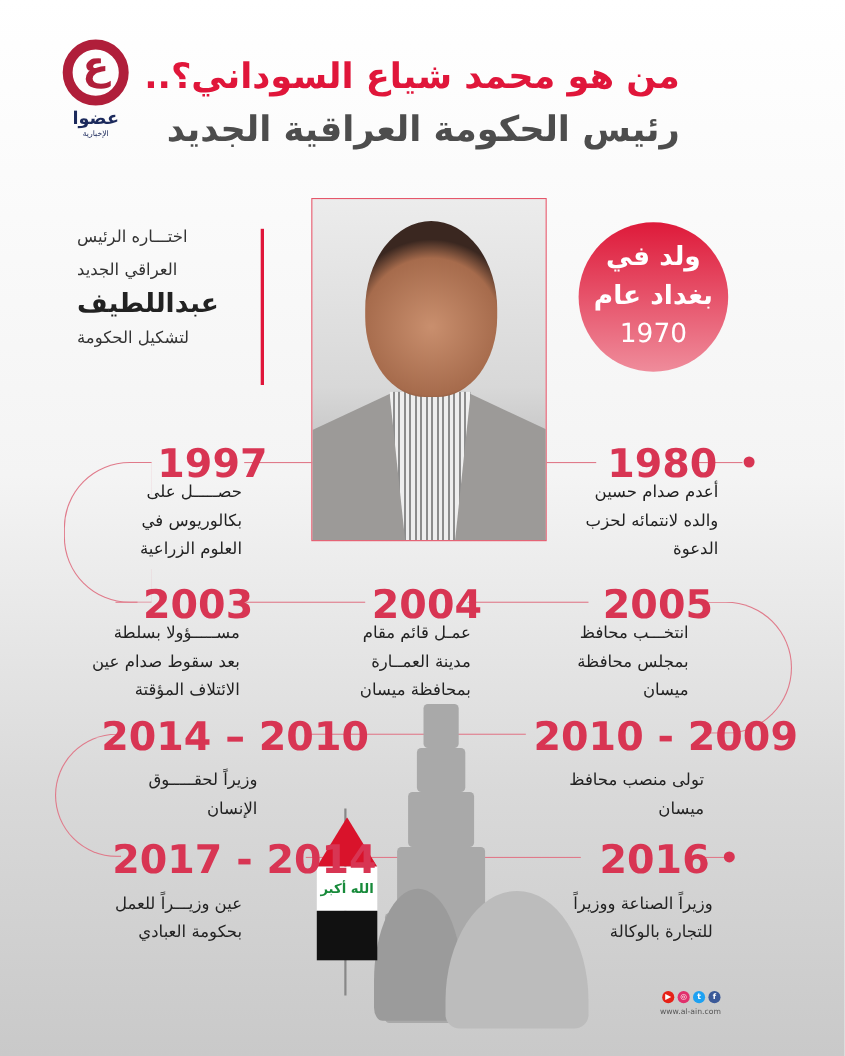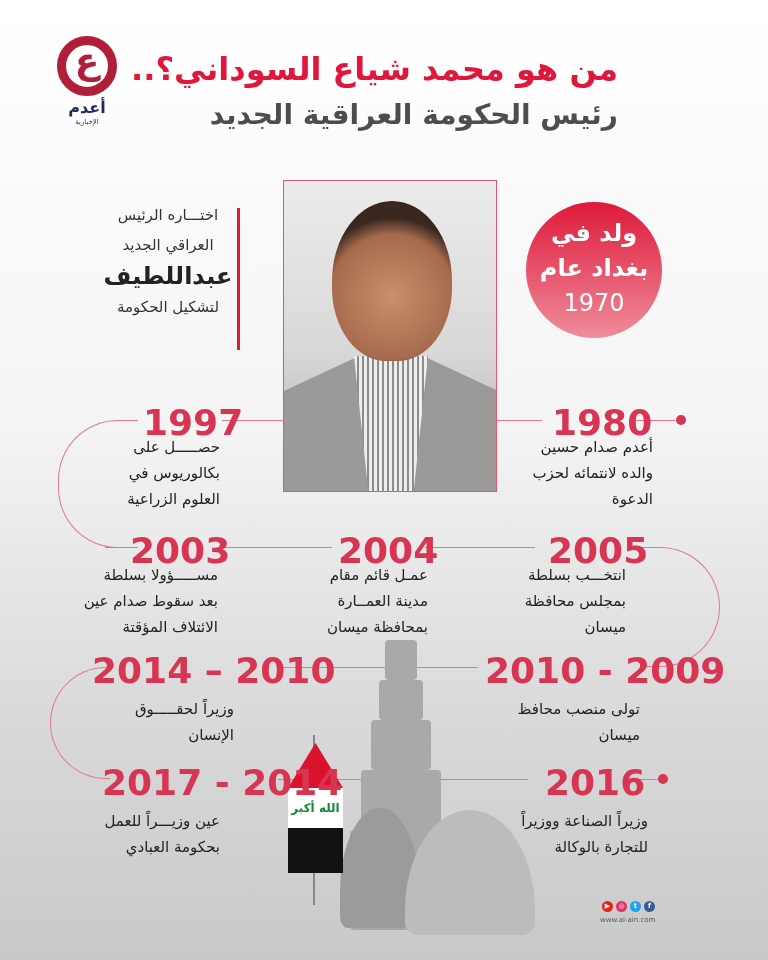--- a/index.html
+++ b/index.html
@@ -4,26 +4,26 @@
 <style>
   *{box-sizing:border-box;margin:0;padding:0;}
   body{width:768px;height:960px;overflow:hidden;font-family:"DejaVu Sans",sans-serif;}
   .page{position:relative;width:768px;height:960px;background:linear-gradient(180deg,#ffffff 0%,#f4f4f4 45%,#d9d9d9 75%,#c9c9c9 100%);overflow:hidden;}
   .logo{position:absolute;left:55px;top:36px;width:64px;height:90px;}
   .logo-ring{position:absolute;left:2px;top:0;width:60px;height:60px;border-radius:50%;border:9px solid #b01e3a;}
   .logo-glyph{position:absolute;left:0;top:4px;width:64px;text-align:center;font-size:36px;font-weight:bold;color:#b01e3a;}
   .logo-text{position:absolute;left:0;top:62px;width:64px;text-align:center;font-size:16px;font-weight:bold;color:#1c2a5c;}
   .logo-sub{position:absolute;left:0;top:82px;width:64px;text-align:center;font-size:7px;color:#1c2a5c;}
   .title1{position:absolute;right:150px;top:50px;font-size:32px;font-weight:bold;color:#e0163a;direction:rtl;white-space:nowrap;}
-  .title2{position:absolute;right:150px;top:98px;font-size:28px;font-weight:bold;color:#4d4d4d;direction:rtl;white-space:nowrap;}
+  .title2{position:absolute;right:150px;top:98px;font-size:32px;font-weight:bold;color:#4d4d4d;direction:rtl;white-space:nowrap;}
   .photo{position:absolute;left:283px;top:180px;width:214px;height:312px;border:1.5px solid #e5566a;background:linear-gradient(180deg,#ececec 0%,#d8d8d8 55%,#a8a8a8 100%);overflow:hidden;}
   .photo .head{position:absolute;left:48px;top:20px;width:120px;height:160px;border-radius:55% 55% 50% 50%;background:radial-gradient(circle at 50% 60%,#c98f6e 0%,#a66b4c 55%,#3a2720 70%);}
   .photo .suit{position:absolute;left:0;top:175px;width:214px;height:140px;background:#9c9a98;clip-path:polygon(0 25%,35% 0,65% 0,100% 25%,100% 100%,0 100%);}
   .photo .shirt{position:absolute;left:70px;top:175px;width:74px;height:140px;background:repeating-linear-gradient(90deg,#eee 0 3px,#8c8c8c 3px 5px);clip-path:polygon(0 0,100% 0,80% 100%,20% 100%);}
-  .appointed{position:absolute;left:88px;top:200px;width:160px;text-align:center;direction:rtl;color:#333;}
+  .appointed{position:absolute;left:70px;top:200px;width:160px;text-align:left;direction:rtl;color:#333;}
   .appointed .l1,.appointed .l2,.appointed .l5{font-size:15px;line-height:30px;}
   .appointed .l3,.appointed .l4{font-size:24px;font-weight:bold;line-height:32px;color:#222;}
   .appointed-bar{position:absolute;left:237px;top:208px;width:3px;height:142px;background:#e0163a;}
   .born{position:absolute;left:526px;top:202px;width:136px;height:136px;border-radius:50%;background:linear-gradient(180deg,#de1a3a 0%,#ef8c9b 100%);color:#fff;text-align:center;padding-top:14px;}
   .born div{font-size:24px;line-height:35px;font-weight:bold;}
   .born .yr{font-weight:normal;}
   .yr-label{position:absolute;font-size:36px;font-weight:bold;color:#d83553;white-space:nowrap;}
   .desc{position:absolute;direction:rtl;text-align:right;font-size:15px;line-height:26px;color:#222;}
   .line{position:absolute;height:1px;background:#e07a8a;}
   .dot{position:absolute;width:10px;height:10px;border-radius:50%;background:#d83553;}
@@ -42,21 +42,21 @@
   .site{position:absolute;left:600px;top:916px;font-size:7px;color:#555;}
 </style>
 </head>
 <body>
 
 <div class="page">
 
   <div class="logo">
     <div class="logo-ring"></div>
     <div class="logo-glyph">ع</div>
-    <div class="logo-text">أعدم</div>
+    <div class="logo-text">عضوا</div>
     <div class="logo-sub">الإخبارية</div>
   </div>
 
   <div class="title1">من هو محمد شياع السوداني؟..</div>
   <div class="title2">رئيس الحكومة العراقية الجديد</div>
 
   <div class="appointed">
     <div class="l1">اختـــاره الرئيس</div>
     <div class="l2">العراقي الجديد</div>
     <div class="l3">عبداللطيف</div>
@@ -116,21 +116,21 @@
 
   <div class="yr-label" style="left:143px;top:402px;">1997</div>
   <div class="desc" style="right:548px;top:434px;">
     <div>حصـــــل على</div>
       <div>بكالوريوس في</div>
       <div>العلوم الزراعية</div>
   </div>
 
   <div class="yr-label" style="left:548px;top:530px;">2005</div>
   <div class="desc" style="right:142px;top:562px;">
-    <div>انتخـــب بسلطة</div>
+    <div>انتخـــب محافظ</div>
       <div>بمجلس محافظة</div>
       <div>ميسان</div>
   </div>
 
   <div class="yr-label" style="left:338px;top:530px;">2004</div>
   <div class="desc" style="right:340px;top:562px;">
     <div>عمـل قائم مقام</div>
       <div>مدينة العمــارة</div>
       <div>بمحافظة ميسان</div>
   </div>

